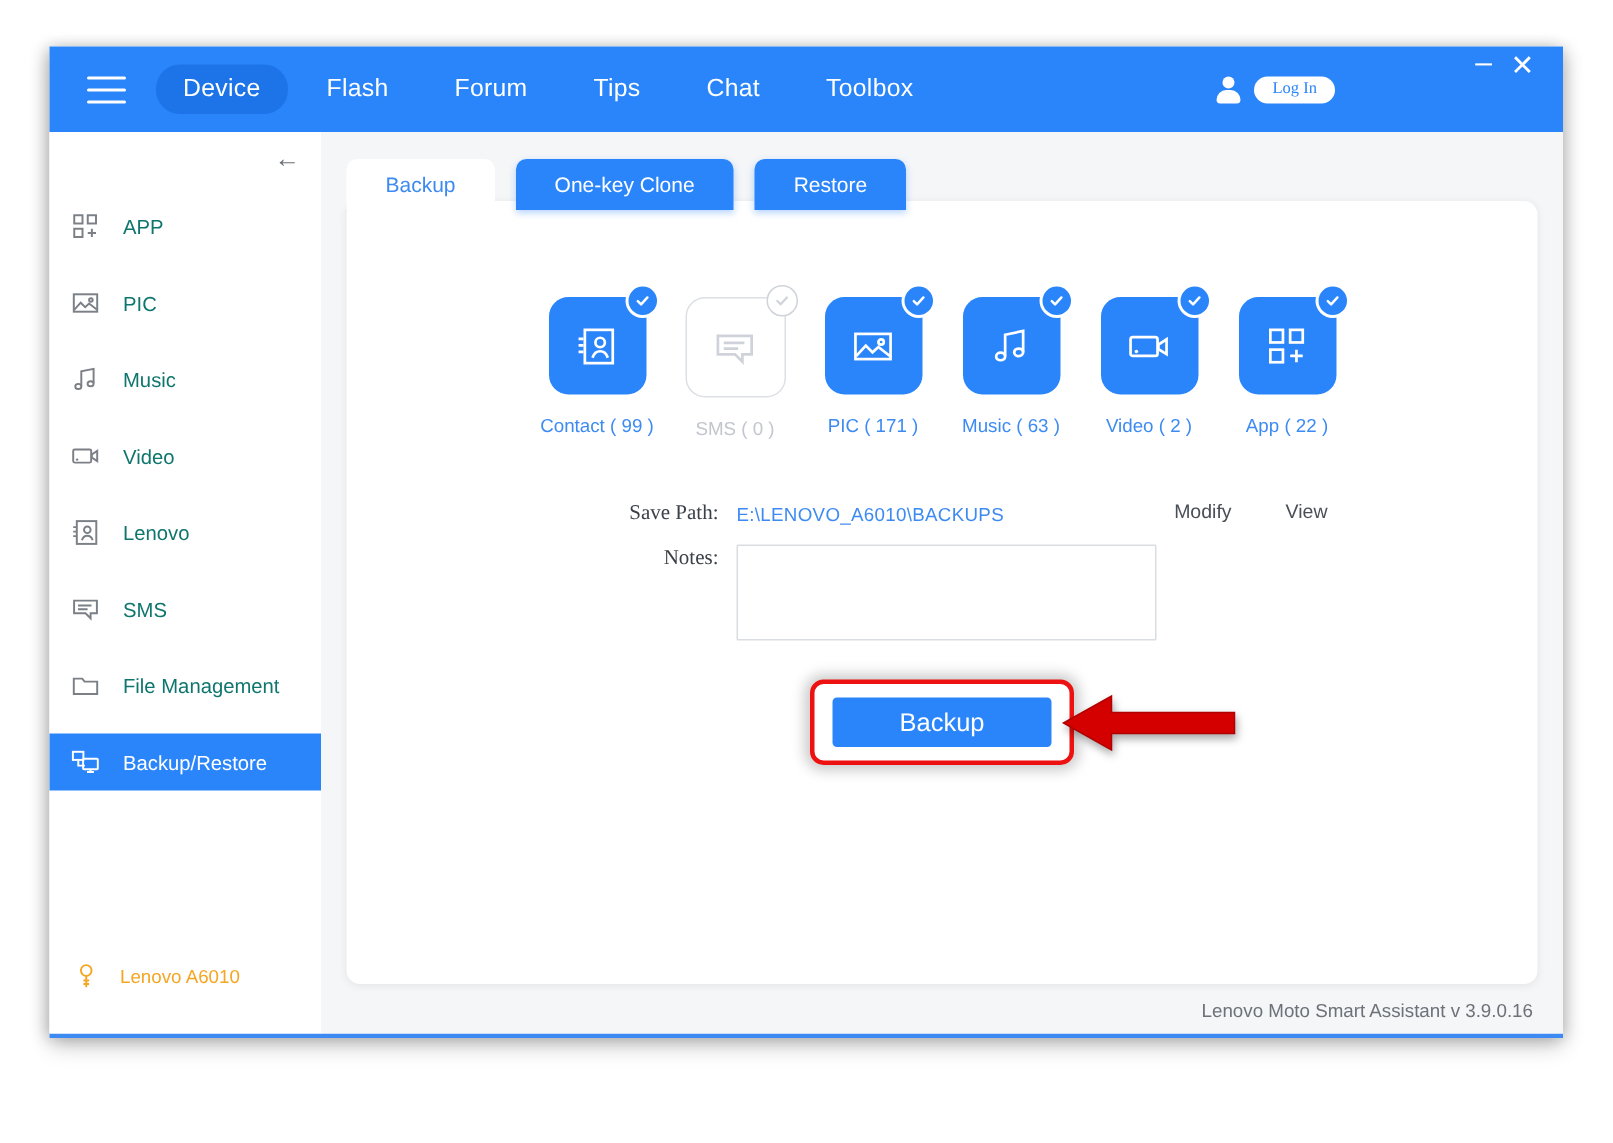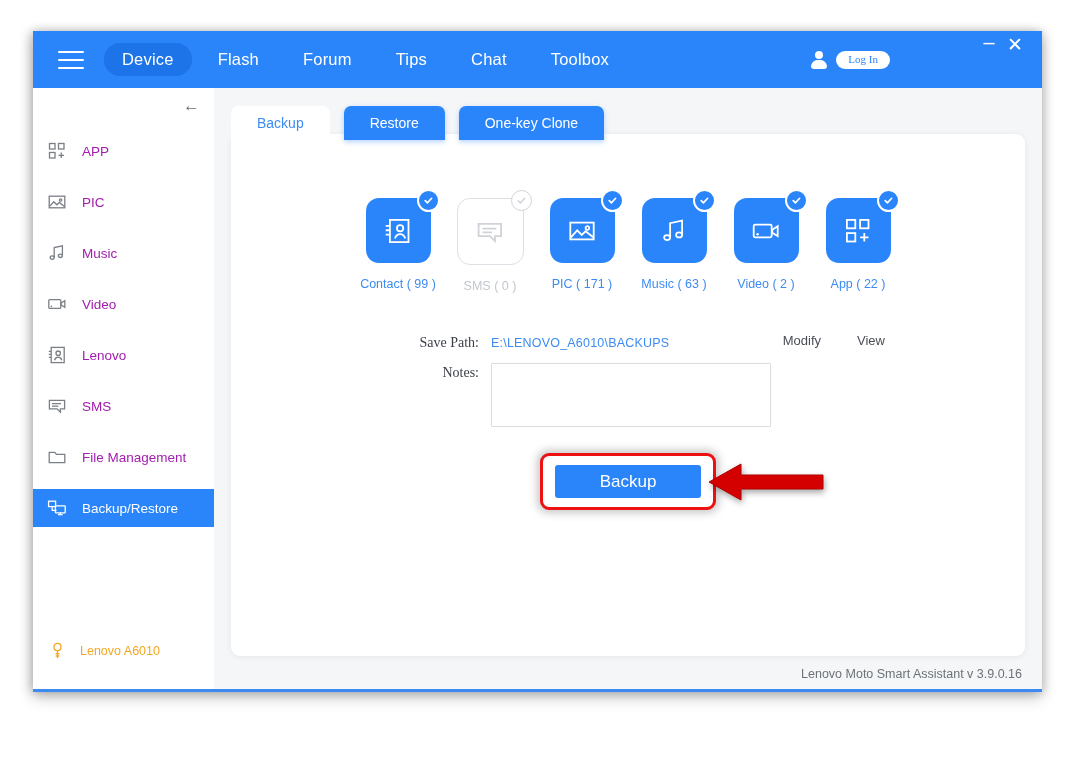--- a/index.html
+++ b/index.html
@@ -59,21 +59,21 @@
   
   #sidebar{
     width:181px;flex:0 0 181px;background:#ffffff;position:relative;
     display:flex;flex-direction:column;
   }
   .collapse-row{height:34px;display:flex;align-items:center;justify-content:flex-end;padding-right:14px;}
   .back-arrow{color:#6b6f76;font-size:17px;cursor:pointer;line-height:1;}
   .side-list{margin-top:10px;}
   .side-item{
     height:38px;display:flex;align-items:center;padding-left:14px;cursor:pointer;
-    color:#a21caf;font-size:13.5px;margin-bottom:13px;
+    color:#0f766e;font-size:13.5px;margin-bottom:13px;
   }
   .side-item .ico{width:22px;height:20px;margin-right:13px;flex:0 0 22px;position:relative;color:#7b7f86;}
   .side-item.active{background:#2a85fb;color:#ffffff;}
   .side-item.active .ico{color:#ffffff;}
   .side-item .ico svg{display:block;width:20px;height:20px;}
   #device-row{
     position:absolute;bottom:28px;left:0;display:flex;align-items:center;padding-left:16px;
     color:#f5a623;font-size:12.5px;cursor:pointer;
   }
   #device-row .ico{width:18px;height:20px;margin-right:13px;color:#f5a623;}
@@ -283,22 +283,22 @@
           </svg>
         </span>
         <span>Lenovo A6010</span>
       </div>
     </div>
 
     <div id="content">
 
       <div id="tabrow">
         <div class="tab active">Backup</div>
+        <div class="tab inactive">One-key Clone</div>
         <div class="tab inactive">Restore</div>
-        <div class="tab inactive">One-key Clone</div>
       </div>
 
       <div id="card">
 
         <div id="tiles">
 
           <div class="tile-wrap">
             <div class="tile">
               <svg width="30" height="30" viewBox="0 0 20 20" fill="none" stroke="#ffffff" stroke-width="1.2">
                 <rect x="4.6" y="2.6" width="12.4" height="14.8"></rect>

